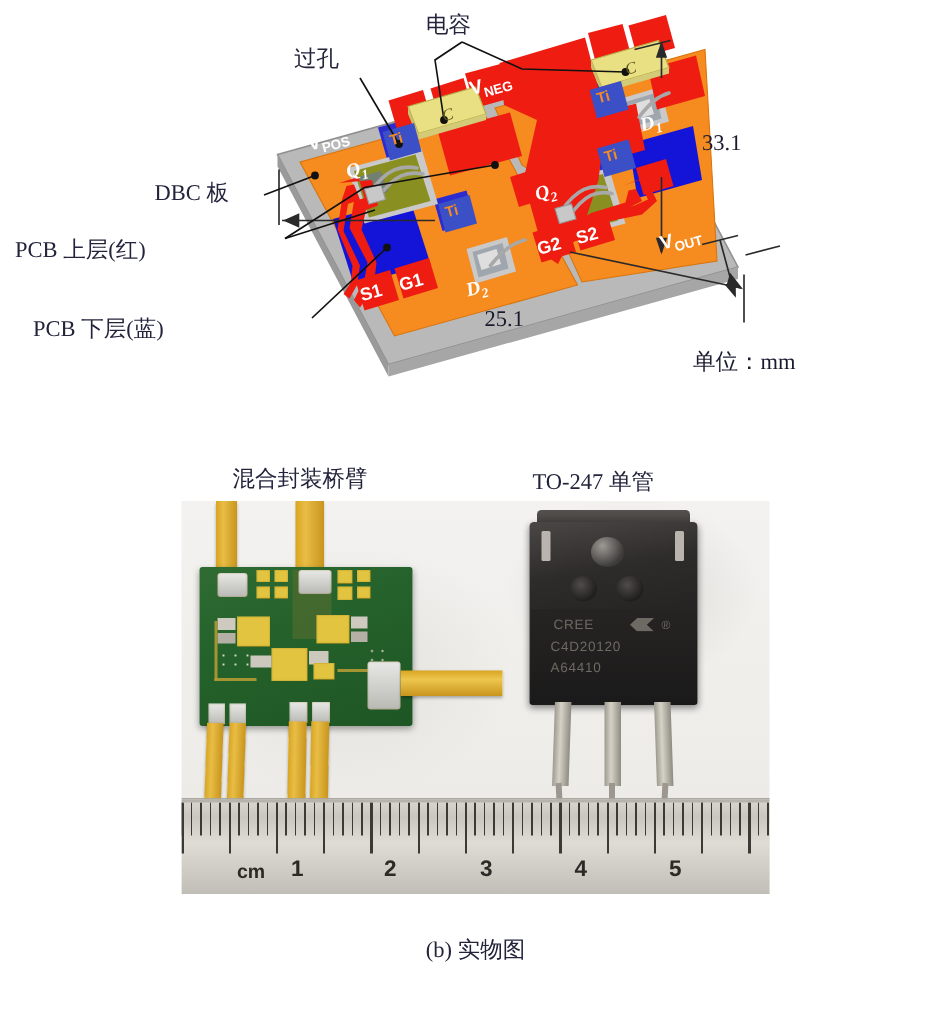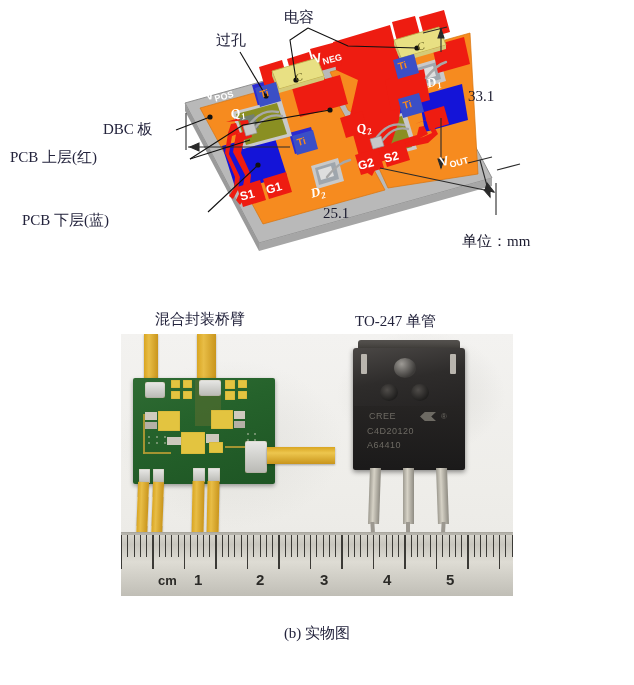--- a/index.html
+++ b/index.html
@@ -327,24 +327,24 @@
 
         <path d="M190,159 L243,125 L330,110"></path>
         <path d="M190,159 L250,140"></path>
         <circle cx="330" cy="110" r="2.6" fill="#111" stroke="none"></circle>
 
         <path d="M208,212 L258,165"></path>
         <circle cx="258" cy="165" r="2.6" fill="#111" stroke="none"></circle>
       </g>
     </svg>
 
-    <div class="callout" style="left:216px; top:33px;text-align:center;">过孔</div>
+    <div class="callout" style="left:196px; top:33px;text-align:center;">过孔</div>
     <div class="callout" style="left:284px; top:10px;">电容</div>
     <div class="callout" style="left:103px; top:122px;">DBC 板</div>
-    <div class="callout" style="left:10px; top:150px;">PCB 上层(红)</div>
+    <div class="callout" style="left:10px; top:160px;">PCB 上层(红)</div>
     <div class="callout" style="left:22px; top:213px;">PCB 下层(蓝)</div>
 
     <div class="abs" style="left:205px; top:85px; transform:rotate(-15deg); font-family:'Liberation Sans',sans-serif; font-size:13px; font-weight:bold; color:#fff;">
       <span>V</span><span style="font-size:9px;vertical-align:sub;">POS</span>
     </div>
     <div class="abs" style="left:313px; top:48px; transform:rotate(-15deg); font-family:'Liberation Sans',sans-serif; font-size:13px; font-weight:bold; color:#fff;">
       <span>V</span><span style="font-size:9px;vertical-align:sub;">NEG</span>
     </div>
     <div class="abs" style="left:440px; top:151px; transform:rotate(-15deg); font-family:'Liberation Sans',sans-serif; font-size:13px; font-weight:bold; color:#fff;">
       <span>V</span><span style="font-size:9px;vertical-align:sub;">OUT</span>

